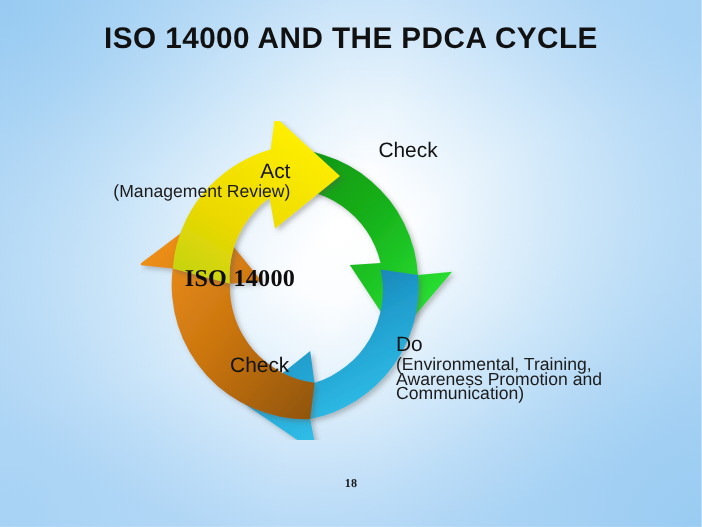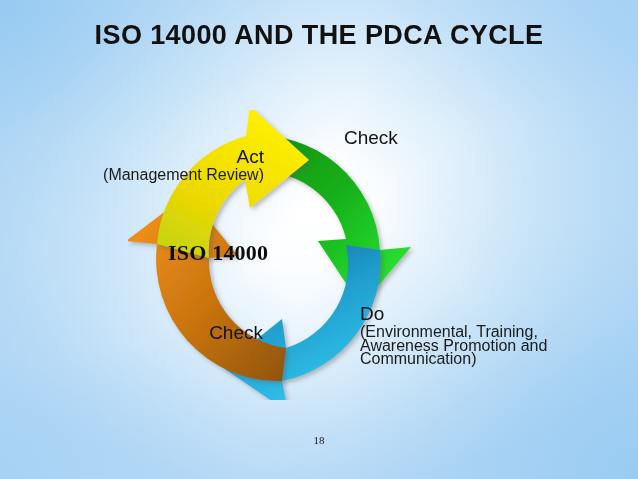--- a/index.html
+++ b/index.html
@@ -103,21 +103,21 @@
   #callout-check { left: 88px;  top: 322px; width: 175px; text-align: right; }
   #callout-act   { left: 84px;  top: 146px; width: 180px; text-align: right; }
 
   #page-number {
     position: absolute;
     left: 0;
     right: 0;
     top: 434px;
     text-align: center;
     font-family: "Liberation Serif", serif;
-    font-weight: normal;
+    font-weight: bold;
     font-size: 11px;
     color: #1a1a1a;
   }
 </style>
 </head>
 <body>
 
 <div id="slide">
 
   <div id="bg-wash"></div>

